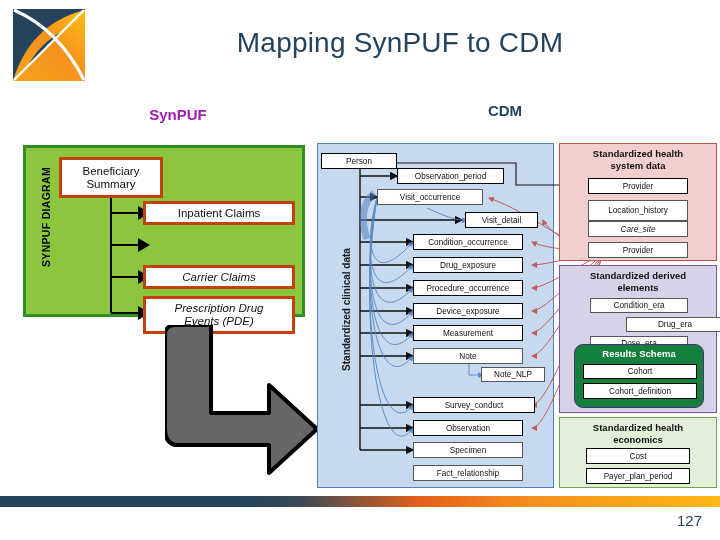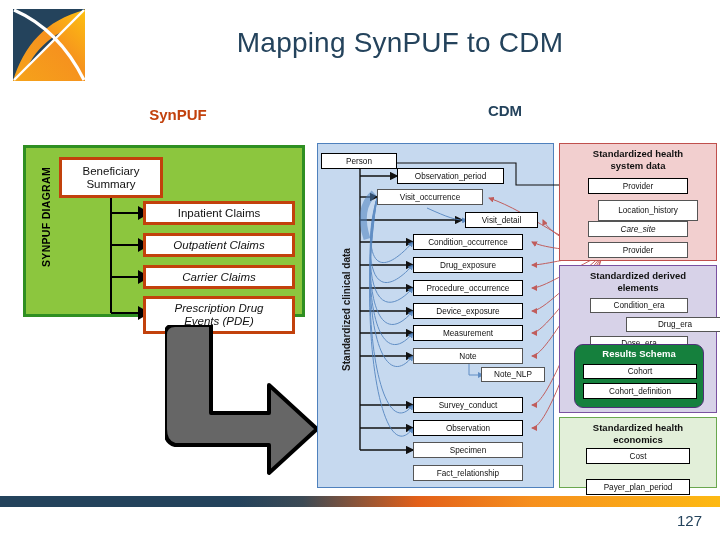--- a/index.html
+++ b/index.html
@@ -12,21 +12,21 @@
   
   .logo{position:absolute;left:10px;top:6px;width:78px;height:78px;}
 
   
   .slide-title{
     position:absolute;left:120px;top:27px;width:560px;
     text-align:center;font-size:28px;color:#24435c;letter-spacing:.2px;
   }
   .hdr-synpuf{
     position:absolute;left:78px;top:106px;width:200px;text-align:center;
-    font-size:15px;font-weight:bold;color:#c2410c;
+    font-size:15px;font-weight:bold;color:#a21caf;
   }
   .hdr-cdm{
     position:absolute;left:420px;top:102px;width:170px;text-align:center;
     font-size:15px;font-weight:bold;color:#24435c;
   }
 
   
   .synpuf-panel{
     position:absolute;left:23px;top:145px;width:282px;height:172px;
     background:#8cc63e;border:3px solid #2f8f22;box-sizing:border-box;
@@ -136,21 +136,20 @@
       </g>
     </svg>
 
     <div class="sbox b-benef">
       <span>
         <span>Beneficiary</span><br>
         <span>Summary</span>
       </span>
     </div>
     <div class="sbox b-inp">Inpatient Claims</div>
-    <div class="sbox b-out ital">Outpatient Claims</div>
     <div class="sbox b-car ital">Carrier Claims</div>
     <div class="sbox b-pde ital">
       <span>
         <span>Prescription Drug</span><br>
         <span>Events (PDE)</span>
       </span>
     </div>
   </div>
 
   <div class="big-arrow">
@@ -239,32 +238,32 @@
     <div class="cbox" style="left:80px;top:25px;width:107px;height:16px;">Observation_period</div>
     <div class="cbox thin" style="left:60px;top:46px;width:106px;height:16px;">Visit_occurrence</div>
     <div class="cbox" style="left:148px;top:69px;width:73px;height:16px;">Visit_detail</div>
     <div class="cbox" style="left:96px;top:91px;width:110px;height:16px;">Condition_occurrence</div>
     <div class="cbox" style="left:96px;top:114px;width:110px;height:16px;">Drug_exposure</div>
     <div class="cbox" style="left:96px;top:137px;width:110px;height:16px;">Procedure_occurrence</div>
     <div class="cbox" style="left:96px;top:160px;width:110px;height:16px;">Device_exposure</div>
     <div class="cbox" style="left:96px;top:182px;width:110px;height:16px;">Measurement</div>
     <div class="cbox thin" style="left:96px;top:205px;width:110px;height:16px;">Note</div>
     <div class="cbox thin" style="left:164px;top:224px;width:64px;height:15px;">Note_NLP</div>
-    <div class="cbox" style="left:96px;top:254px;width:110px;height:16px;">Survey_conduct</div>
+    <div class="cbox" style="left:96px;top:254px;width:122px;height:16px;">Survey_conduct</div>
     <div class="cbox" style="left:96px;top:277px;width:110px;height:16px;">Observation</div>
     <div class="cbox thin" style="left:96px;top:299px;width:110px;height:16px;">Specimen</div>
     <div class="cbox thin" style="left:96px;top:322px;width:110px;height:16px;">Fact_relationship</div>
 
     <div class="panel p-health">
       <div class="panel-title">
         <span>Standardized health</span><br>
         <span>system data</span>
       </div>
       <div class="cbox" style="left:28px;top:34px;width:100px;height:16px;">Provider</div>
-      <div class="cbox thin" style="left:28px;top:56px;width:100px;height:21px;margin-left:10px;">Location_history</div>
+      <div class="cbox thin" style="left:28px;top:56px;width:100px;height:21px;">Location_history</div>
       <div class="cbox thin" style="left:28px;top:77px;width:100px;height:16px;font-style:italic;">Care_site</div>
       <div class="cbox thin" style="left:28px;top:98px;width:100px;height:16px;">Provider</div>
     </div>
 
     <div class="panel p-derived">
       <div class="panel-title">
         <span>Standardized derived</span><br>
         <span>elements</span>
       </div>
       <div class="cbox thin" style="left:30px;top:32px;width:98px;height:15px;">Condition_era</div>
@@ -277,19 +276,19 @@
         <div class="cbox" style="left:8px;top:38px;width:114px;height:16px;">Cohort_definition</div>
       </div>
     </div>
 
     <div class="panel p-econ">
       <div class="panel-title">
         <span>Standardized health</span><br>
         <span>economics</span>
       </div>
       <div class="cbox" style="left:26px;top:30px;width:104px;height:16px;">Cost</div>
-      <div class="cbox" style="left:26px;top:50px;width:104px;height:16px;margin-top:11px;">Payer_plan_period</div>
+      <div class="cbox" style="left:26px;top:50px;width:104px;height:16px;">Payer_plan_period</div>
     </div>
   </div>
 
   <div class="footer-bar"></div>
   <div class="page-num">127</div>
 </div>
 
 </body></html>

